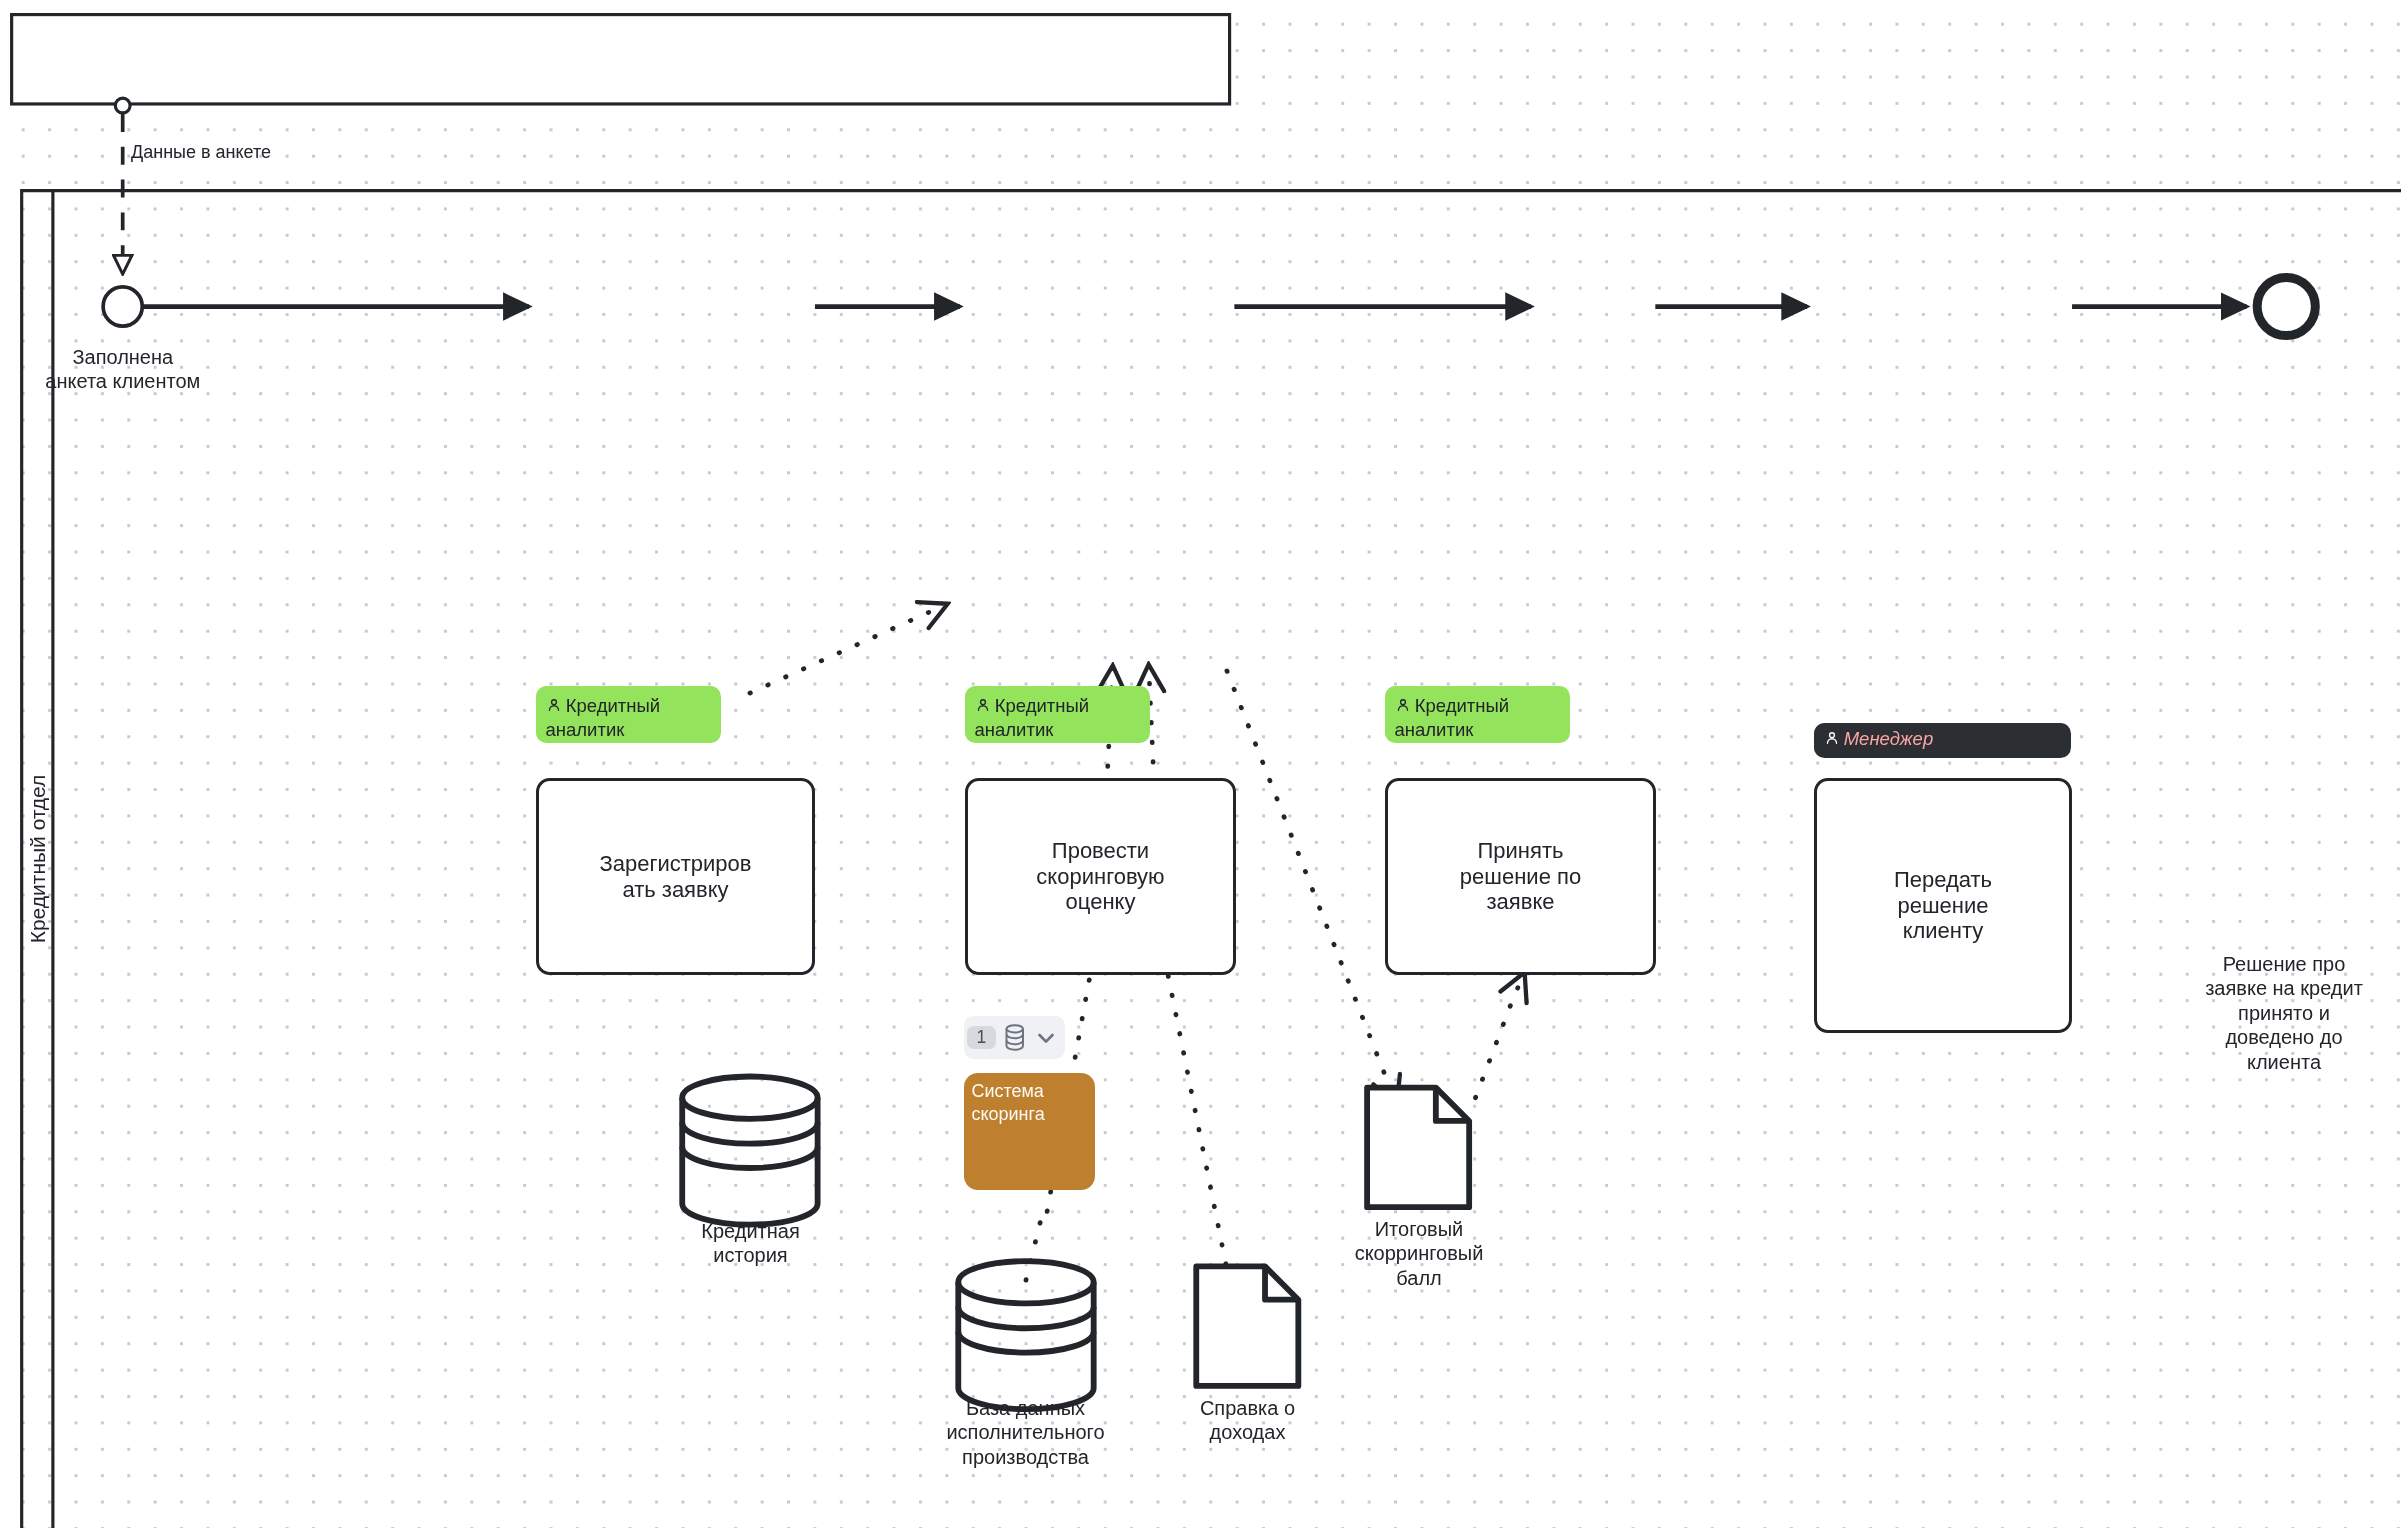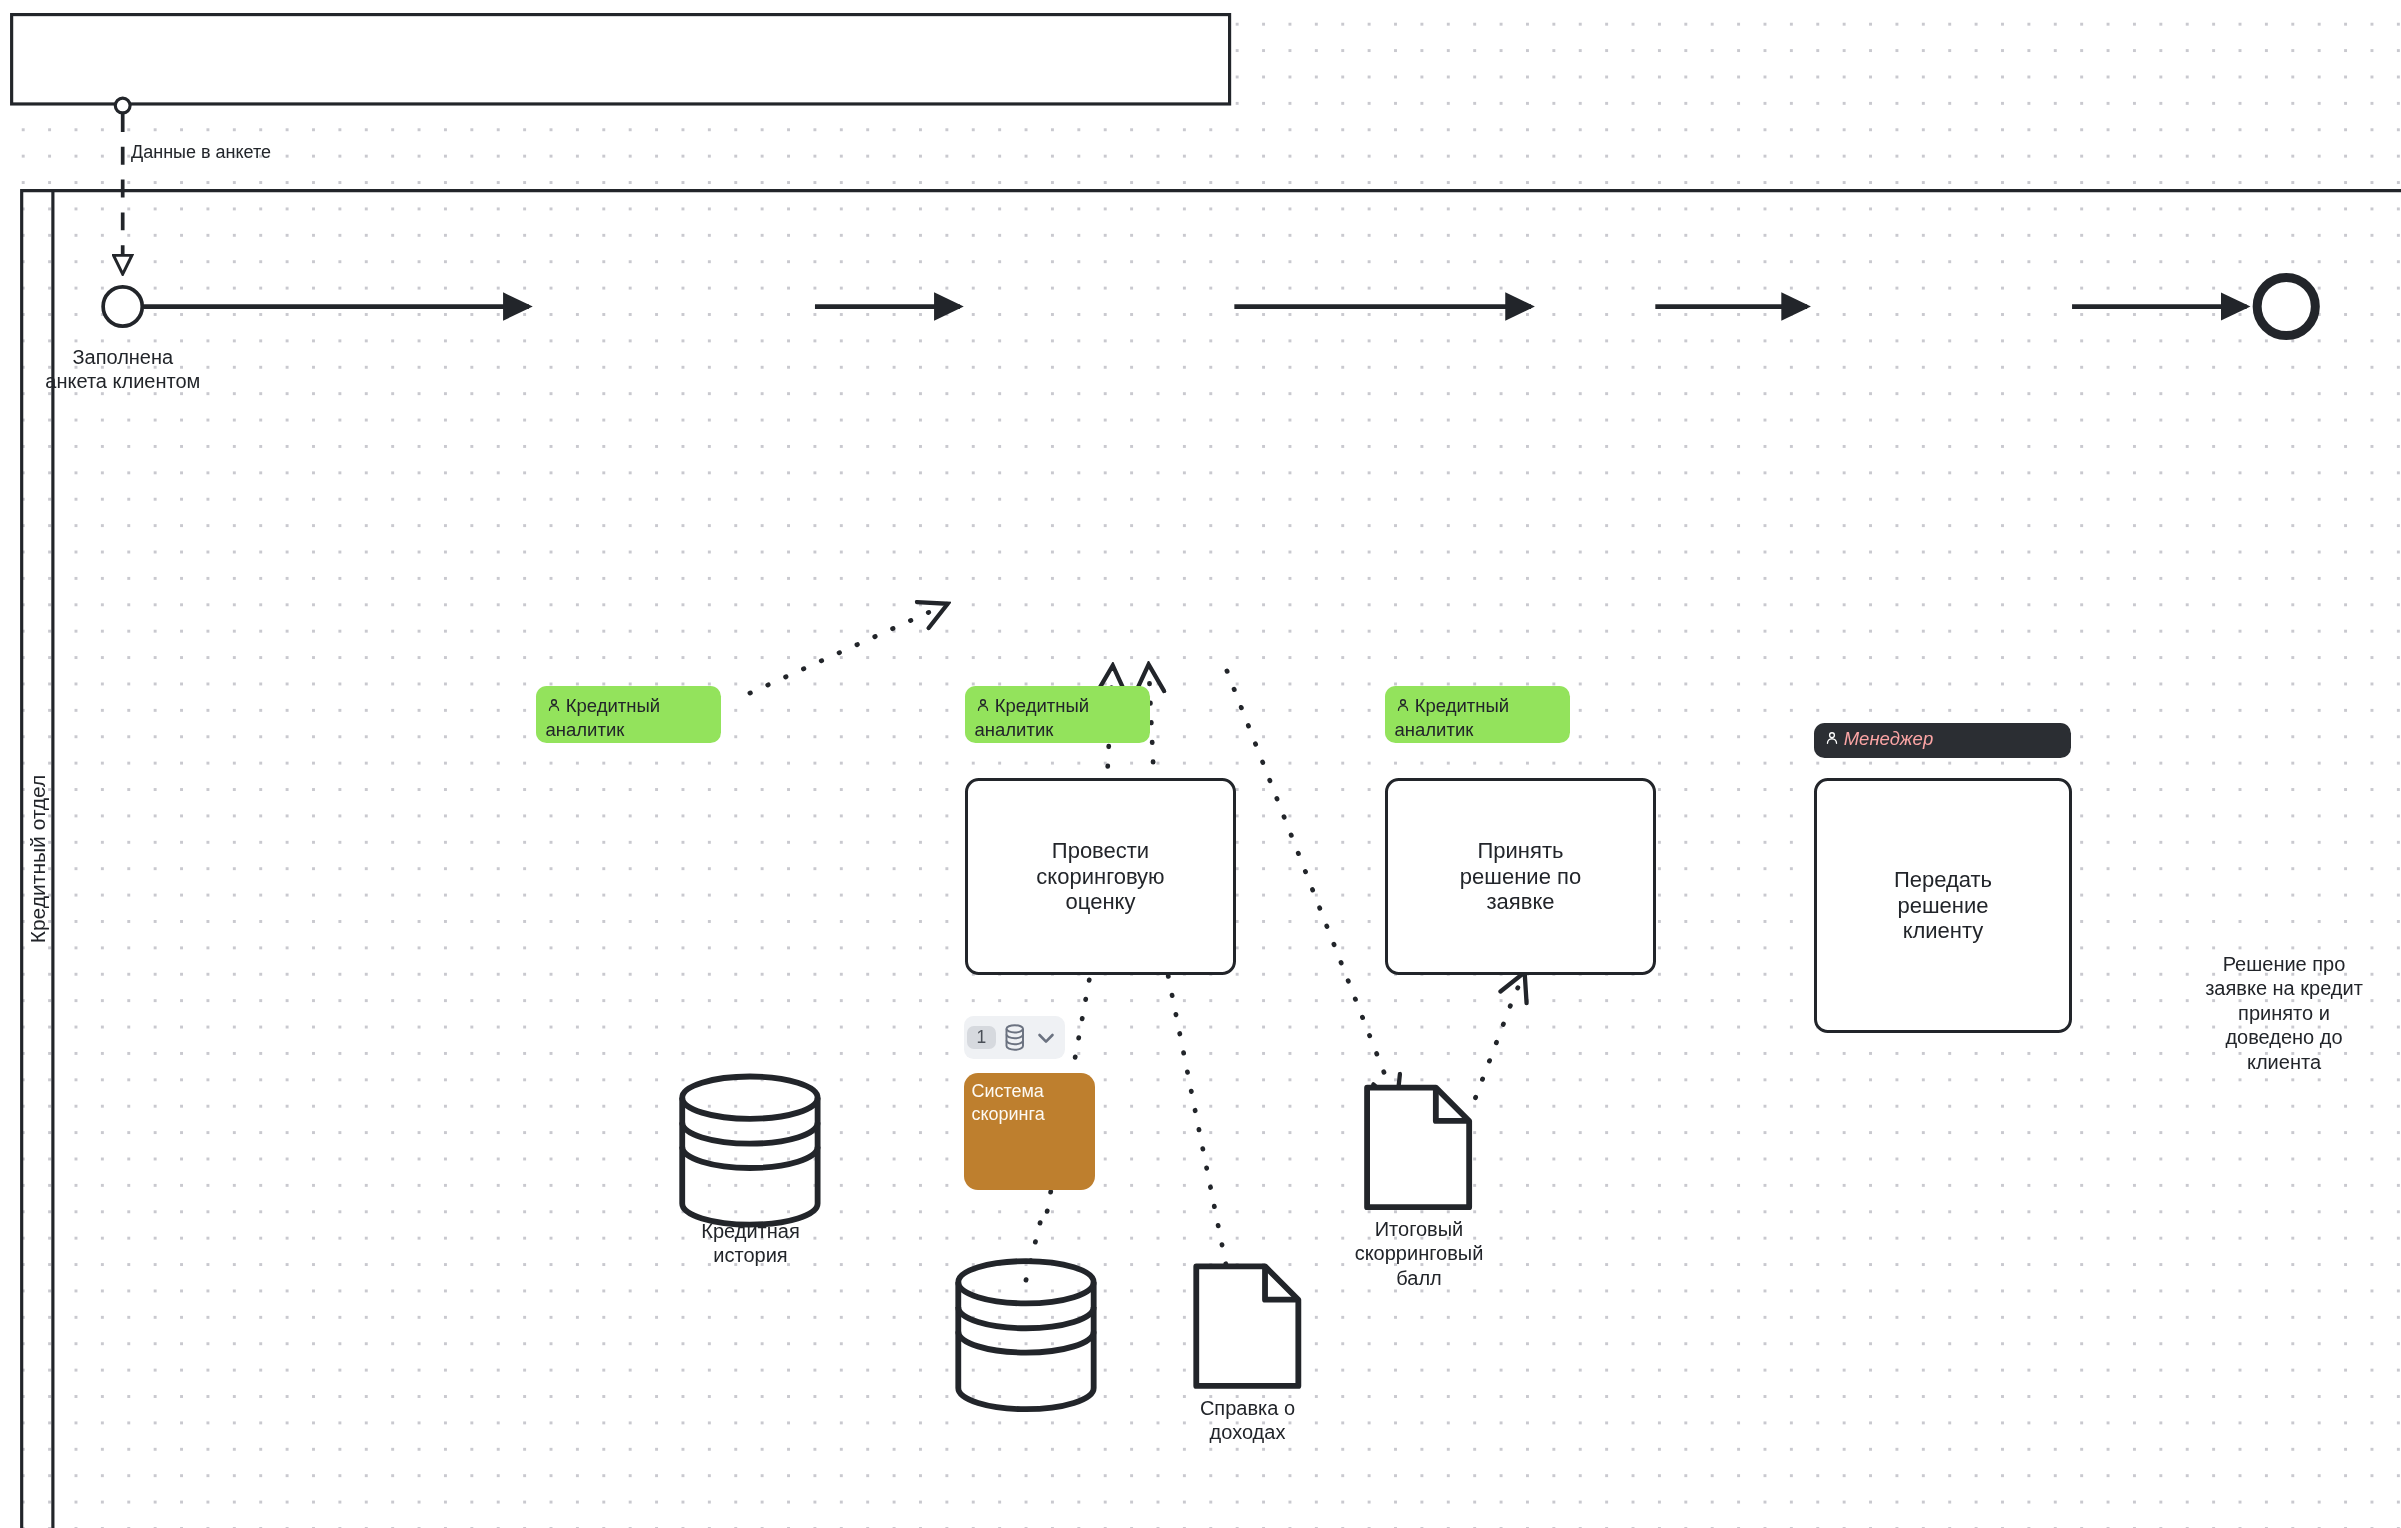--- a/index.html
+++ b/index.html
@@ -243,20 +243,24 @@
 
   <div class="role-badge dark htmlnode" style="left:1814px; top:723px; width:257px; height:35px; padding:5.3px 10.6px 5.3px 9.5px;">
     <span class="person-icon">
       <svg width="16" height="17" viewBox="0 0 24 24" fill="none" stroke="#ffffff" stroke-width="2" stroke-linecap="round">
         <circle cx="12" cy="7" r="3.6"></circle>
         <path d="M5.2 19.2a6.8 6.8 0 0 1 13.6 0"></path>
       </svg>
     </span><span class="role-text">Менеджер</span>
   </div>
 
+  <div class="task htmlnode" style="left:536px; top:778px; width:279px; height:197px;">
+    <span style="white-space:pre-line;">Зарегистриров
+ать заявку</span>
+  </div>
 
   <div class="task htmlnode" style="left:965px; top:778px; width:271px; height:197px;">
     <span style="white-space:pre-line;">Провести
 скоринговую
 оценку</span>
   </div>
 
   <div class="task htmlnode" style="left:1385px; top:778px; width:271px; height:197px;">
     <span style="white-space:pre-line;">Принять
 решение по
@@ -293,20 +297,23 @@
   </div>
 
   <div class="system-box htmlnode" style="left:964px; top:1073px; width:131px; height:117px;">
     <span style="white-space:pre-line;">Система
 скоринга</span>
   </div>
 
   <div class="node-label htmlnode" style="left:634px; top:1219px; width:233px;">Кредитная
 история</div>
 
+  <div class="node-label htmlnode" style="left:866px; top:1396px; width:319px;">База данных
+исполнительного
+производства</div>
 
   <div class="node-label htmlnode" style="left:1144px; top:1396px; width:207px;">Справка о
 доходах</div>
 
   <div class="node-label htmlnode" style="left:1313px; top:1217px; width:212px;">Итоговый
 скорринговый
 балл</div>
 
 </div>
 

